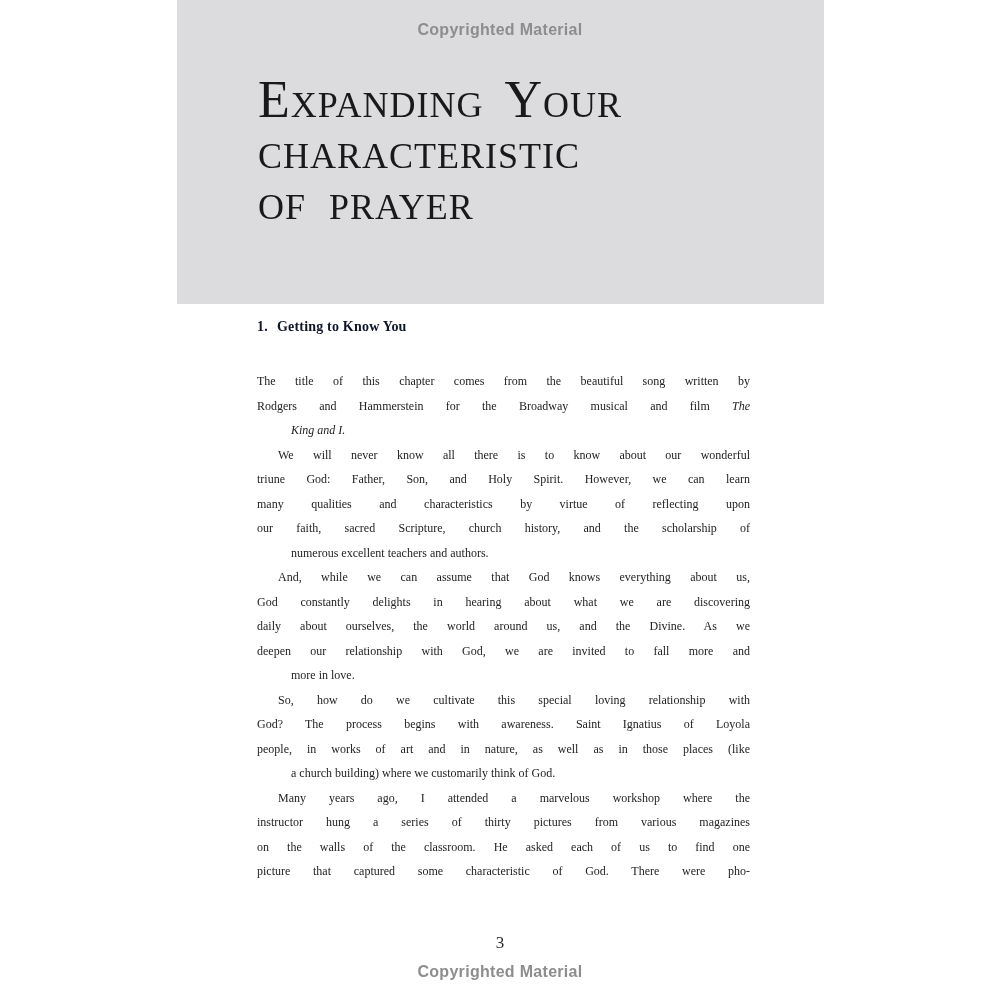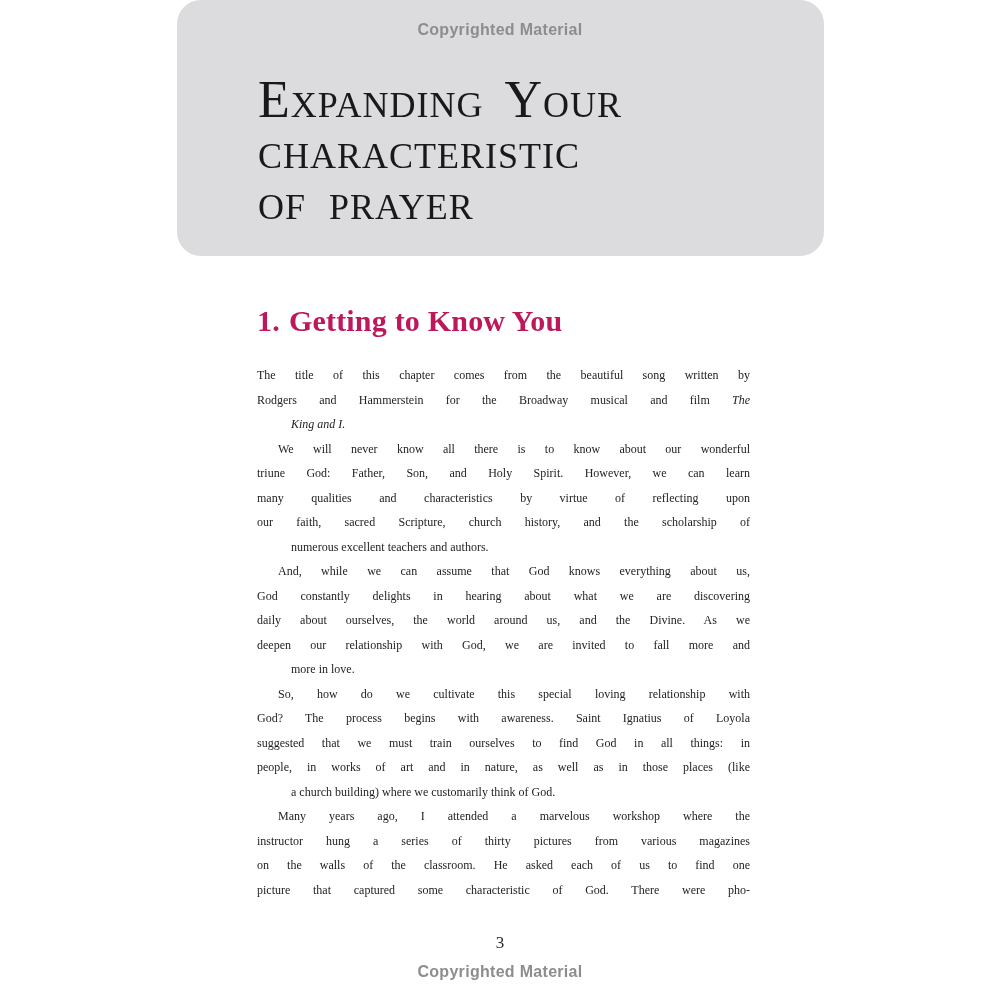--- a/index.html
+++ b/index.html
@@ -10,34 +10,33 @@
   .copyright {
     position:absolute; left:0; width:100%; text-align:center;
     font-family:"Liberation Sans","DejaVu Sans",sans-serif;
     font-size:16px; font-weight:700; color:#8d8d8d; letter-spacing:0.3px;
     z-index:2;
   }
   .copyright.top { top:21px; }
   .copyright.bottom { top:963px; }
 
   .chapter-header {
-    position:absolute; left:177px; top:0; width:647px; height:256px;
+    position:absolute; left:177px; top:0; width:647px; height:304px;
     background:#dcdcde;
-    border-radius:24px;
   }
   .chapter-title { position:absolute; left:81px; top:74px; }
   .title-line {
     font-variant:small-caps; font-size:52px; line-height:51px;
     color:#19191b; letter-spacing:1px; word-spacing:9px; font-weight:500;
   }
 
   .main { position:absolute; left:257px; top:296px; width:493px; }
   .section-heading {
-    margin:12px 0 29px 0; font-size:30px; line-height:26px; font-weight:700;
-    color:#be185d; letter-spacing:0.2px;
+    margin:18px 0 29px 0; font-size:14px; line-height:26px; font-weight:700;
+    color:#0f172a; letter-spacing:0.2px;
   }
   .sec-num { margin-right:9px; }
 
   .paragraphs { font-size:12px; line-height:24.5px; color:#232323; }
   .para { margin:0; }
   .line { text-align:justify; text-align-last:justify; }
   .line.last { text-align:left; text-align-last:left;margin-left:34px; }
   .para.indent .line.first { text-indent:21px; }
   .it { font-style:italic; }
 
@@ -81,21 +80,20 @@
         <div class="para indent">
           <div class="line first"><span>And, while we can assume that God knows everything about us,</span></div>
           <div class="line"><span>God constantly delights in hearing about what we are discovering</span></div>
           <div class="line"><span>daily about ourselves, the world around us, and the Divine. As we</span></div>
           <div class="line"><span>deepen our relationship with God, we are invited to fall more and</span></div>
           <div class="line last"><span>more in love.</span></div>
         </div>
         <div class="para indent">
           <div class="line first"><span>So, how do we cultivate this special loving relationship with</span></div>
           <div class="line"><span>God? The process begins with awareness. Saint Ignatius of Loyola</span></div>
-          <div class="line"><span>suggested that we must train ourselves to find God in all things: in</span></div>
           <div class="line"><span>people, in works of art and in nature, as well as in those places (like</span></div>
           <div class="line last"><span>a church building) where we customarily think of God.</span></div>
         </div>
         <div class="para indent">
           <div class="line first"><span>Many years ago, I attended a marvelous workshop where the</span></div>
           <div class="line"><span>instructor hung a series of thirty pictures from various magazines</span></div>
           <div class="line"><span>on the walls of the classroom. He asked each of us to find one</span></div>
           <div class="line"><span>picture that captured some characteristic of God. There were pho-</span></div>
         </div>
       </div>

